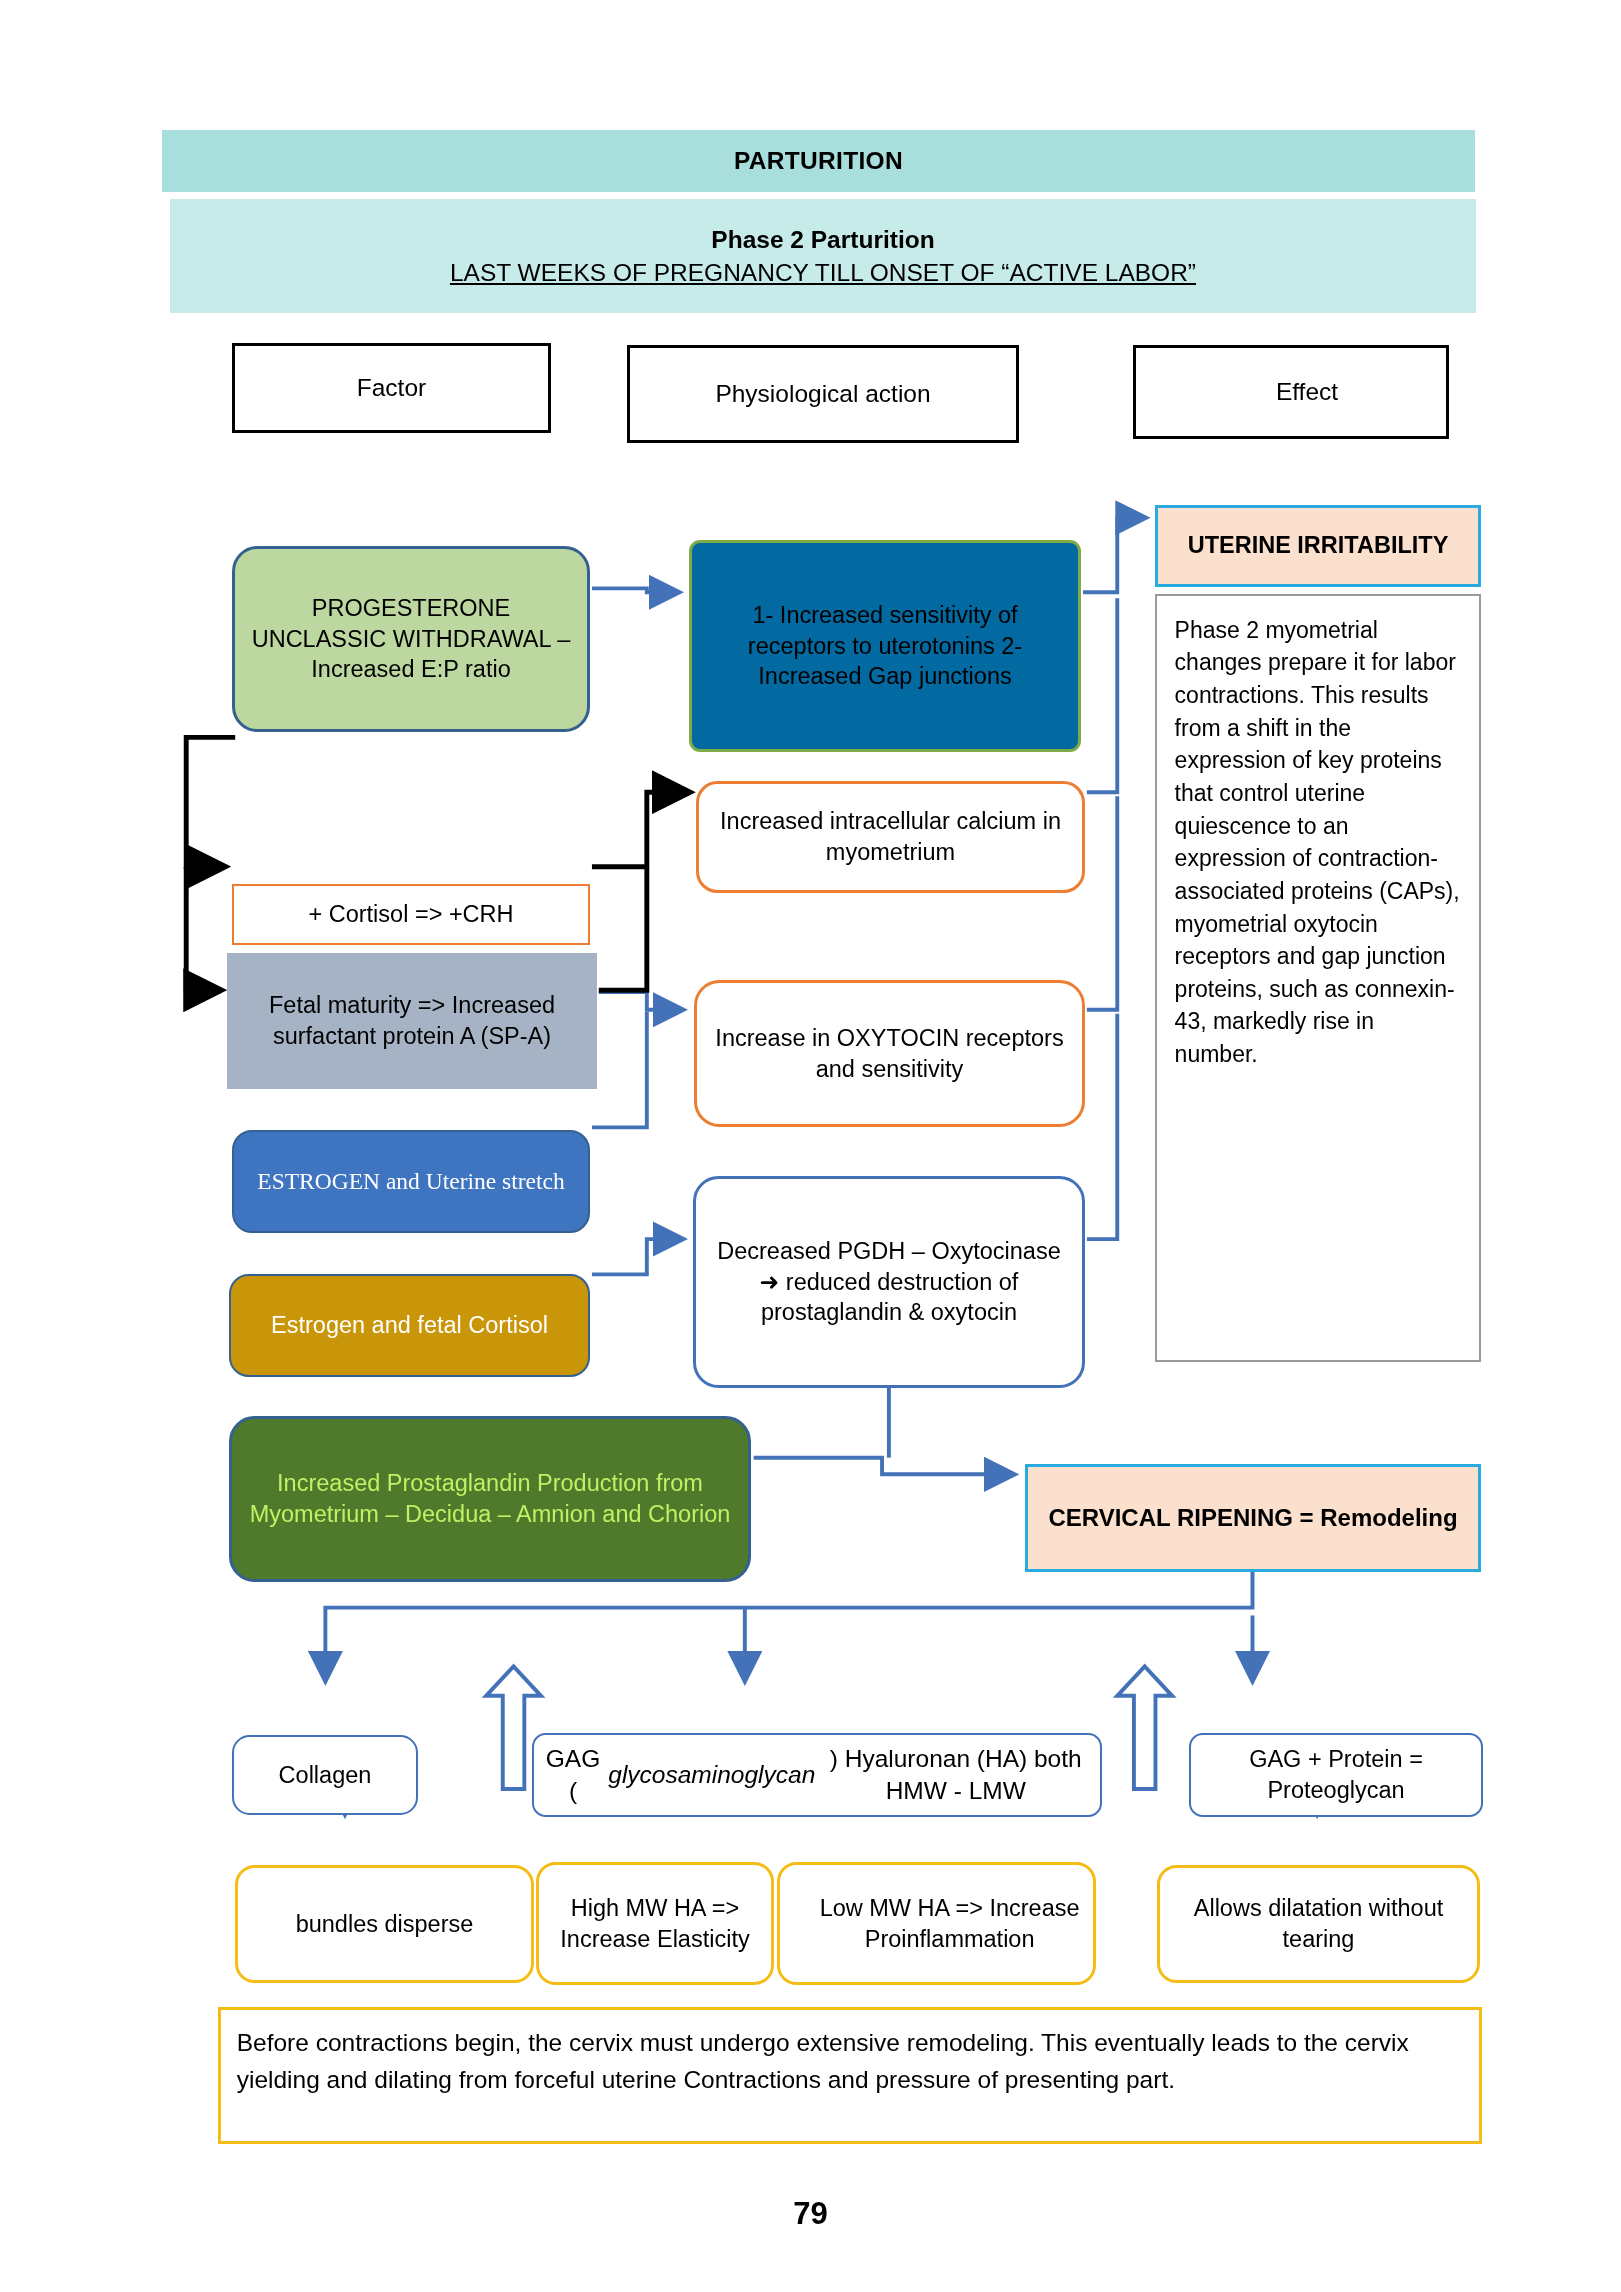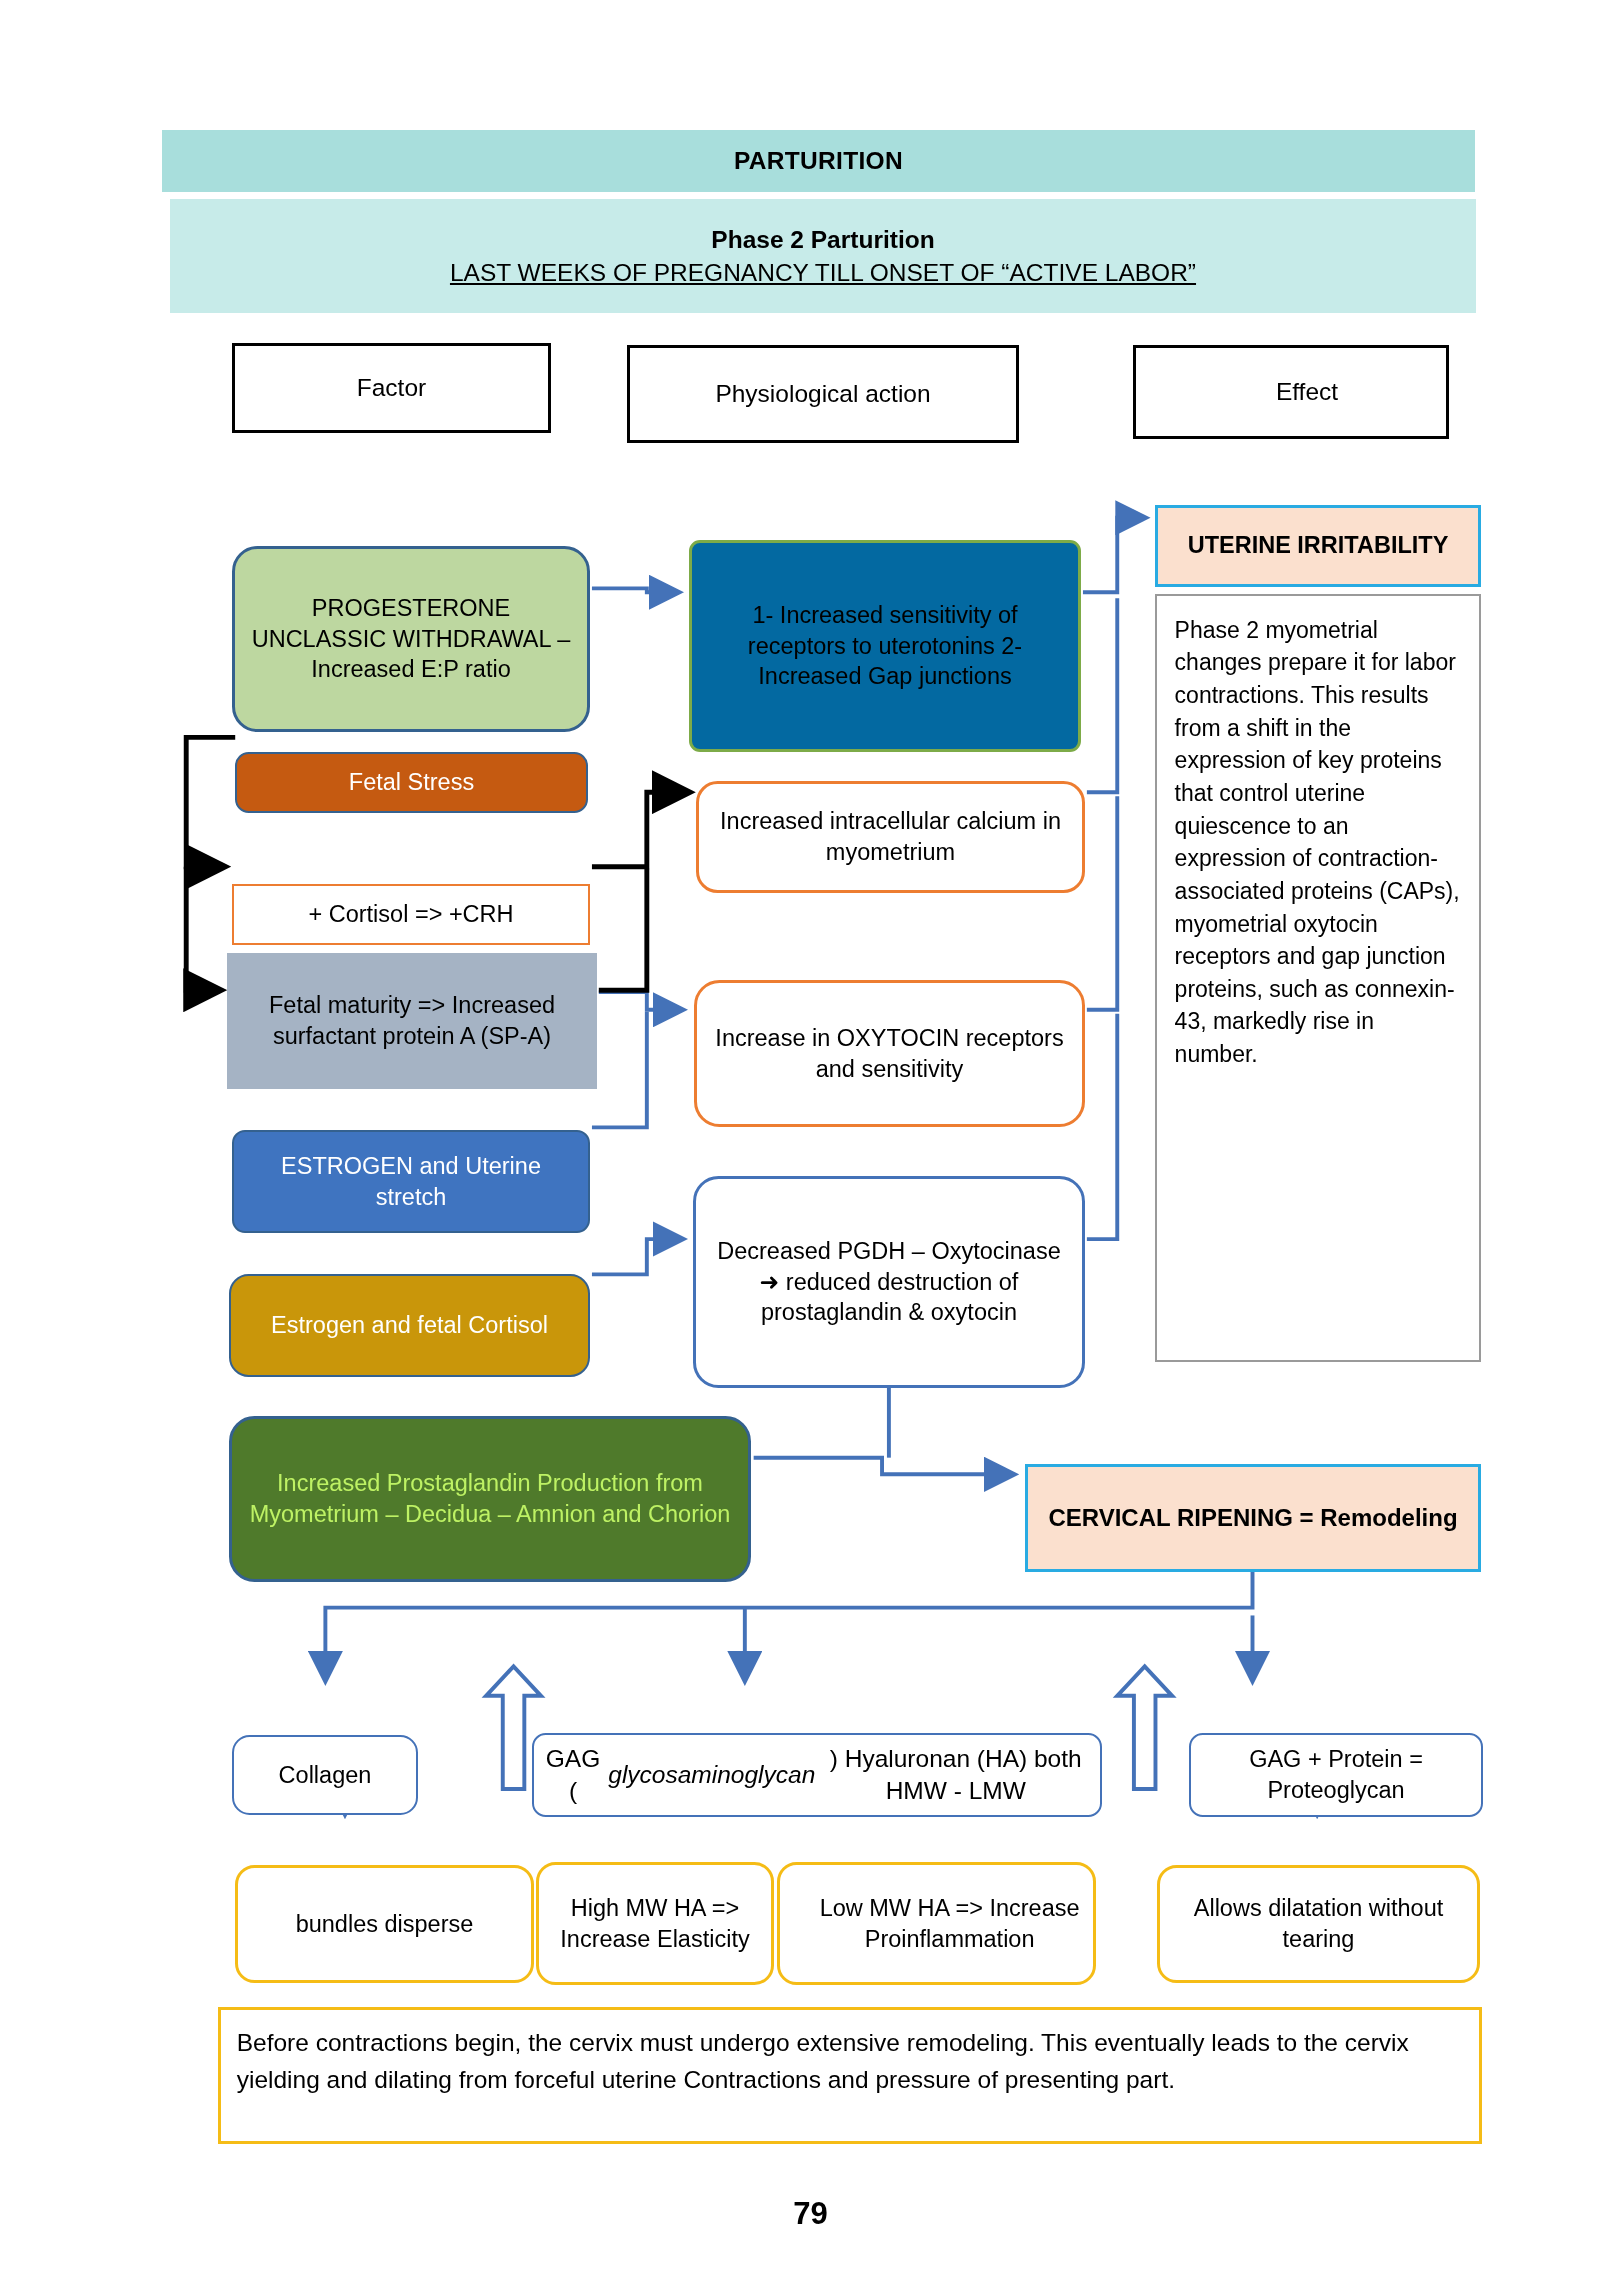--- a/index.html
+++ b/index.html
@@ -60,22 +60,23 @@
   #n-cortisol{
     left:232px; top:840px; width:358px; height:61px;
     background:#fff; border:2.9px solid #ED7D31;
   }
   #n-surfactant{
     left:227px; top:909px; width:370px; height:136px;
     background:#A5B3C4; border:0;
   }
   #n-estrogen{
     left:232px; top:1086px; width:358px; height:103px;
-    background:#3F74C0; border:2.9px solid #34618F; border-radius:13px;
+    background:#3F74C0; border:2.9px solid #34618F; border-radius:20px;
     color:#fff;
+    font-family:Liberation Serif, serif;
   }
   #n-estcort{
     left:229px; top:1230px; width:361px; height:103px;
     background:#C9960A; border:2.9px solid #34618F; border-radius:19.6px;
     color:#fff;
   }
   #n-prostag{
     left:229px; top:1372px; width:522px; height:166px;
     background:#4F7A2B; border:3.9px solid #34618F; border-radius:25.5px;
     color:#bef264;
@@ -230,21 +231,20 @@
   <div class="abs hdr-sub">
     <div class="l1">Phase 2 Parturition</div>
     <div class="l2">LAST WEEKS OF PREGNANCY TILL ONSET OF “ACTIVE LABOR”</div>
   </div>
 
   <div class="abs colhdr" id="col-factor">Factor</div>
   <div class="abs colhdr" id="col-phys">Physiological action</div>
   <div class="abs colhdr" id="col-effect">Effect</div>
 
   <div class="abs node rounded" id="n-prog">PROGESTERONE UNCLASSIC WITHDRAWAL – Increased E:P ratio</div>
-  <div class="abs node" id="n-fetalstress">Fetal Stress</div>
   <div class="abs node" id="n-cortisol">+ Cortisol =&gt; +CRH</div>
   <div class="abs node" id="n-surfactant">Fetal maturity =&gt; Increased surfactant protein A (SP-A)</div>
   <div class="abs node" id="n-estrogen">ESTROGEN and Uterine stretch</div>
   <div class="abs node" id="n-estcort">Estrogen and fetal Cortisol</div>
   <div class="abs node" id="n-prostag">Increased Prostaglandin Production from Myometrium – Decidua – Amnion and Chorion</div>
 
   <div class="abs node" id="n-sens">1- Increased sensitivity of receptors to uterotonins 2- Increased Gap junctions</div>
   <div class="abs node" id="n-calcium">Increased intracellular calcium in myometrium</div>
   <div class="abs node" id="n-oxy">Increase in OXYTOCIN receptors and sensitivity</div>
   <div class="abs node" id="n-pgdh">Decreased PGDH – Oxytocinase ➜ reduced destruction of prostaglandin &amp; oxytocin</div>

